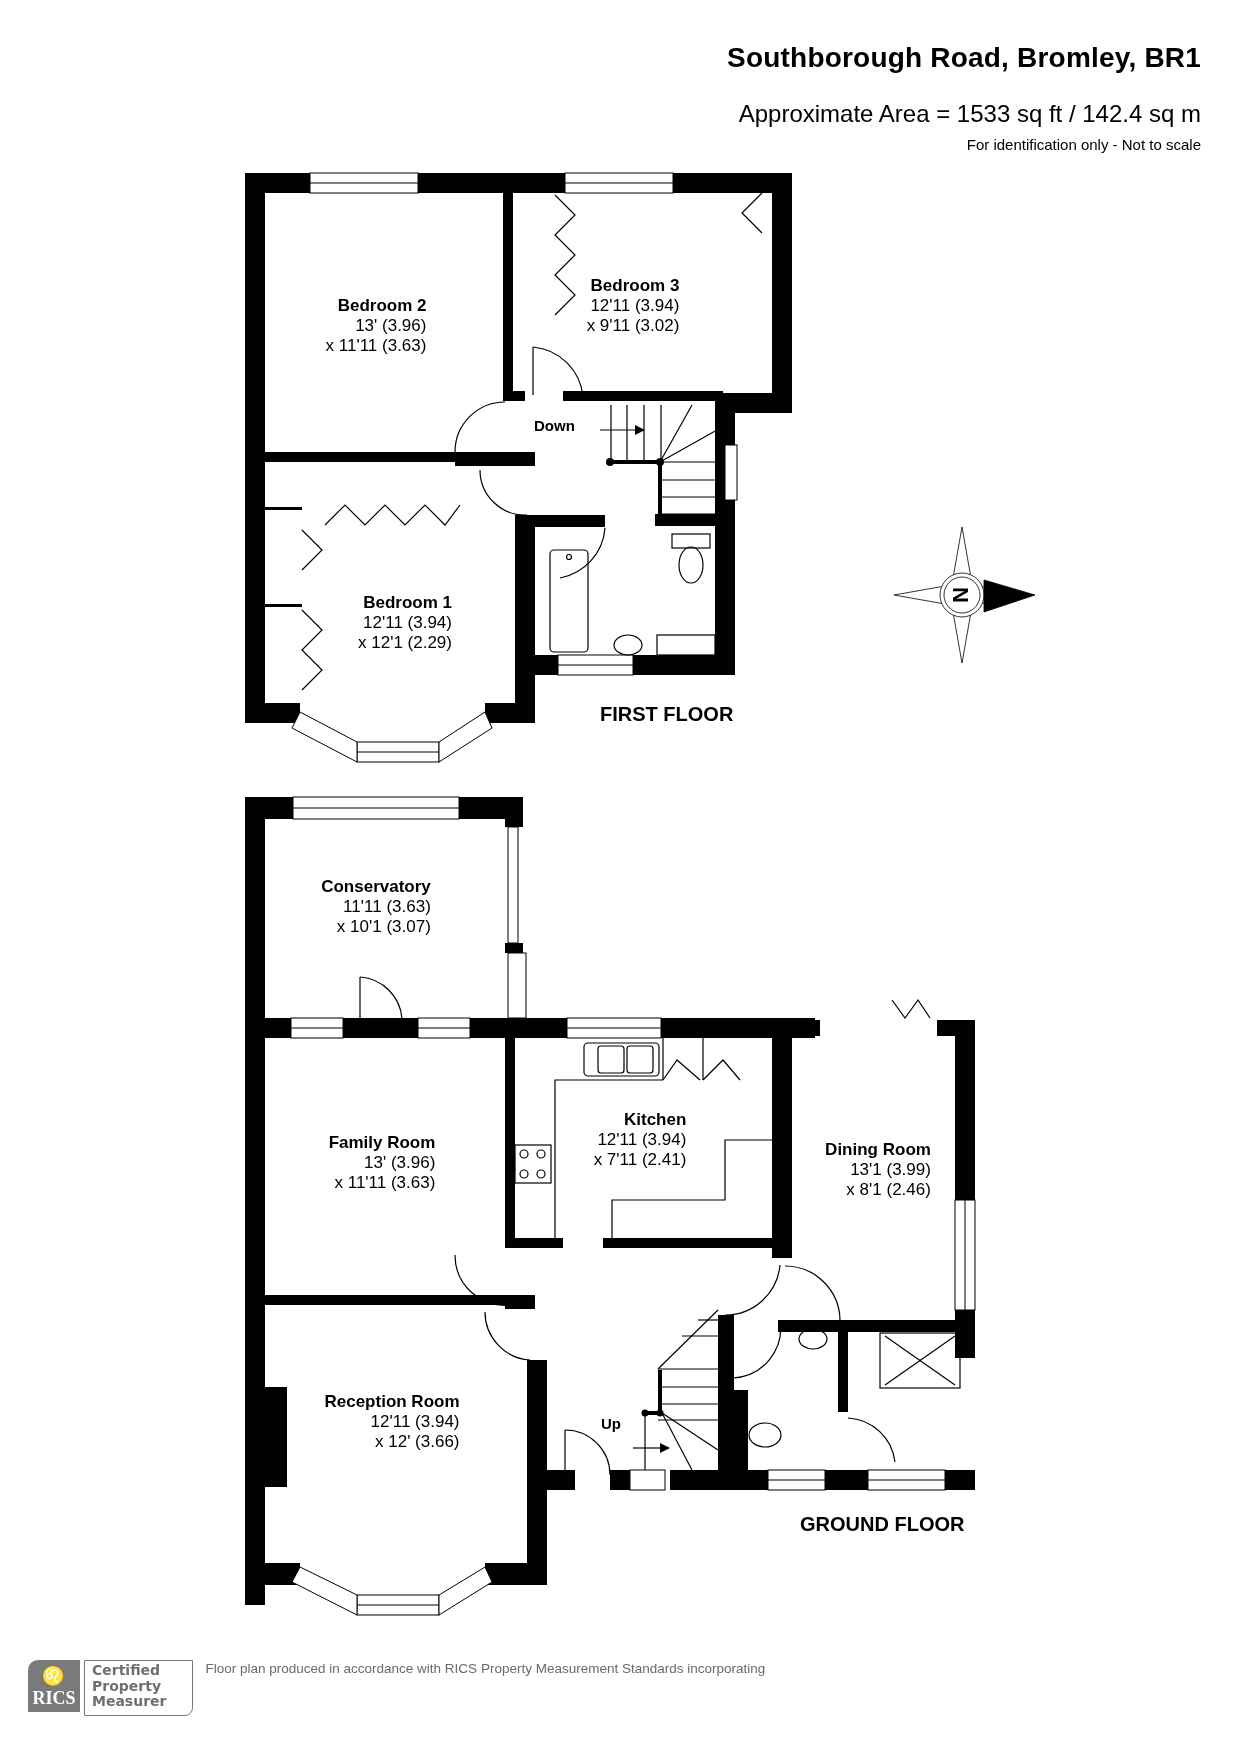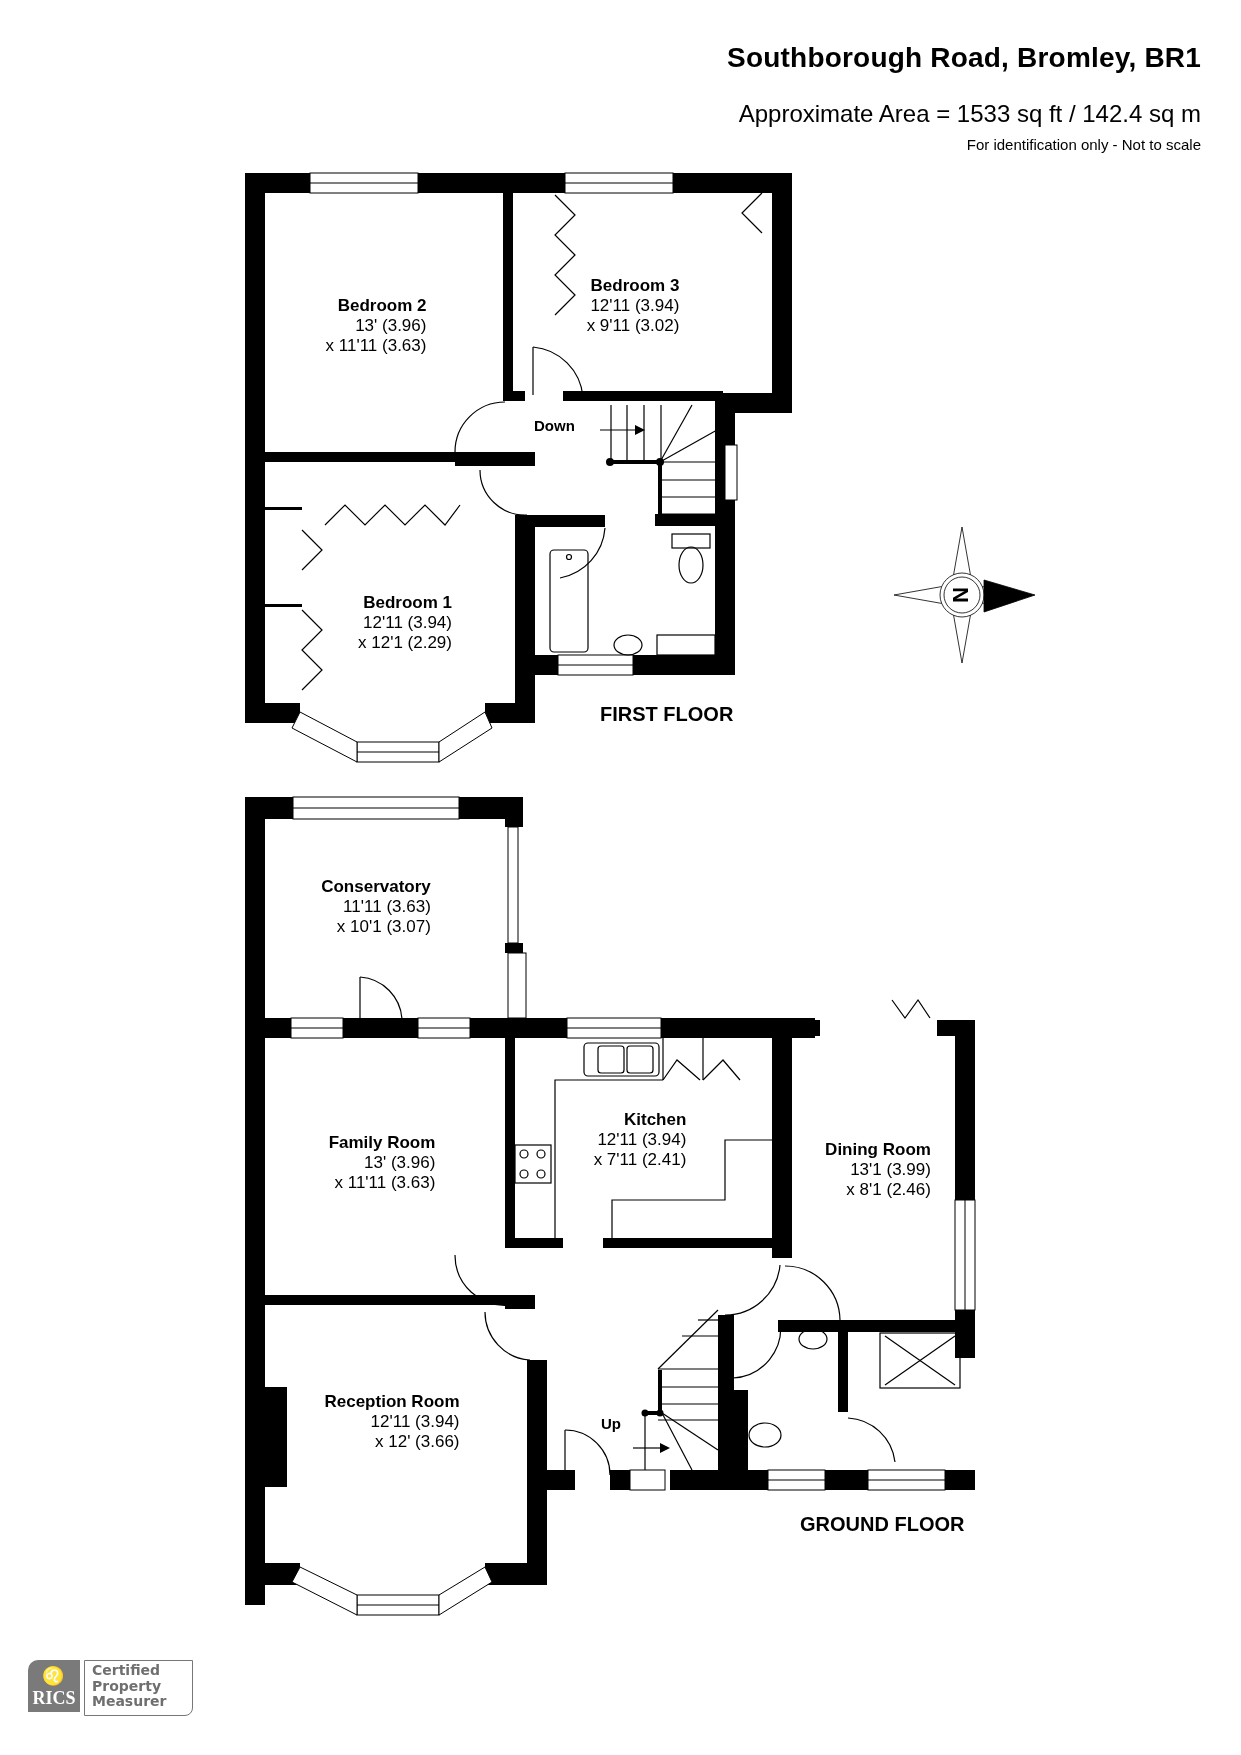--- a/index.html
+++ b/index.html
@@ -303,14 +303,15 @@
   <div class="rics-badge">
     <span class="lion">♌</span>
     <span class="rics-text">RICS</span>
   </div>
   <div class="cert-box">
     <div>Certified</div>
     <div>Property</div>
     <div>Measurer</div>
   </div>
   <div class="footer-text">
+    <div>Floor plan produced in accordance with RICS Property Measurement Standards incorporating</div>
   </div>
 </div>
 
 </body></html>

